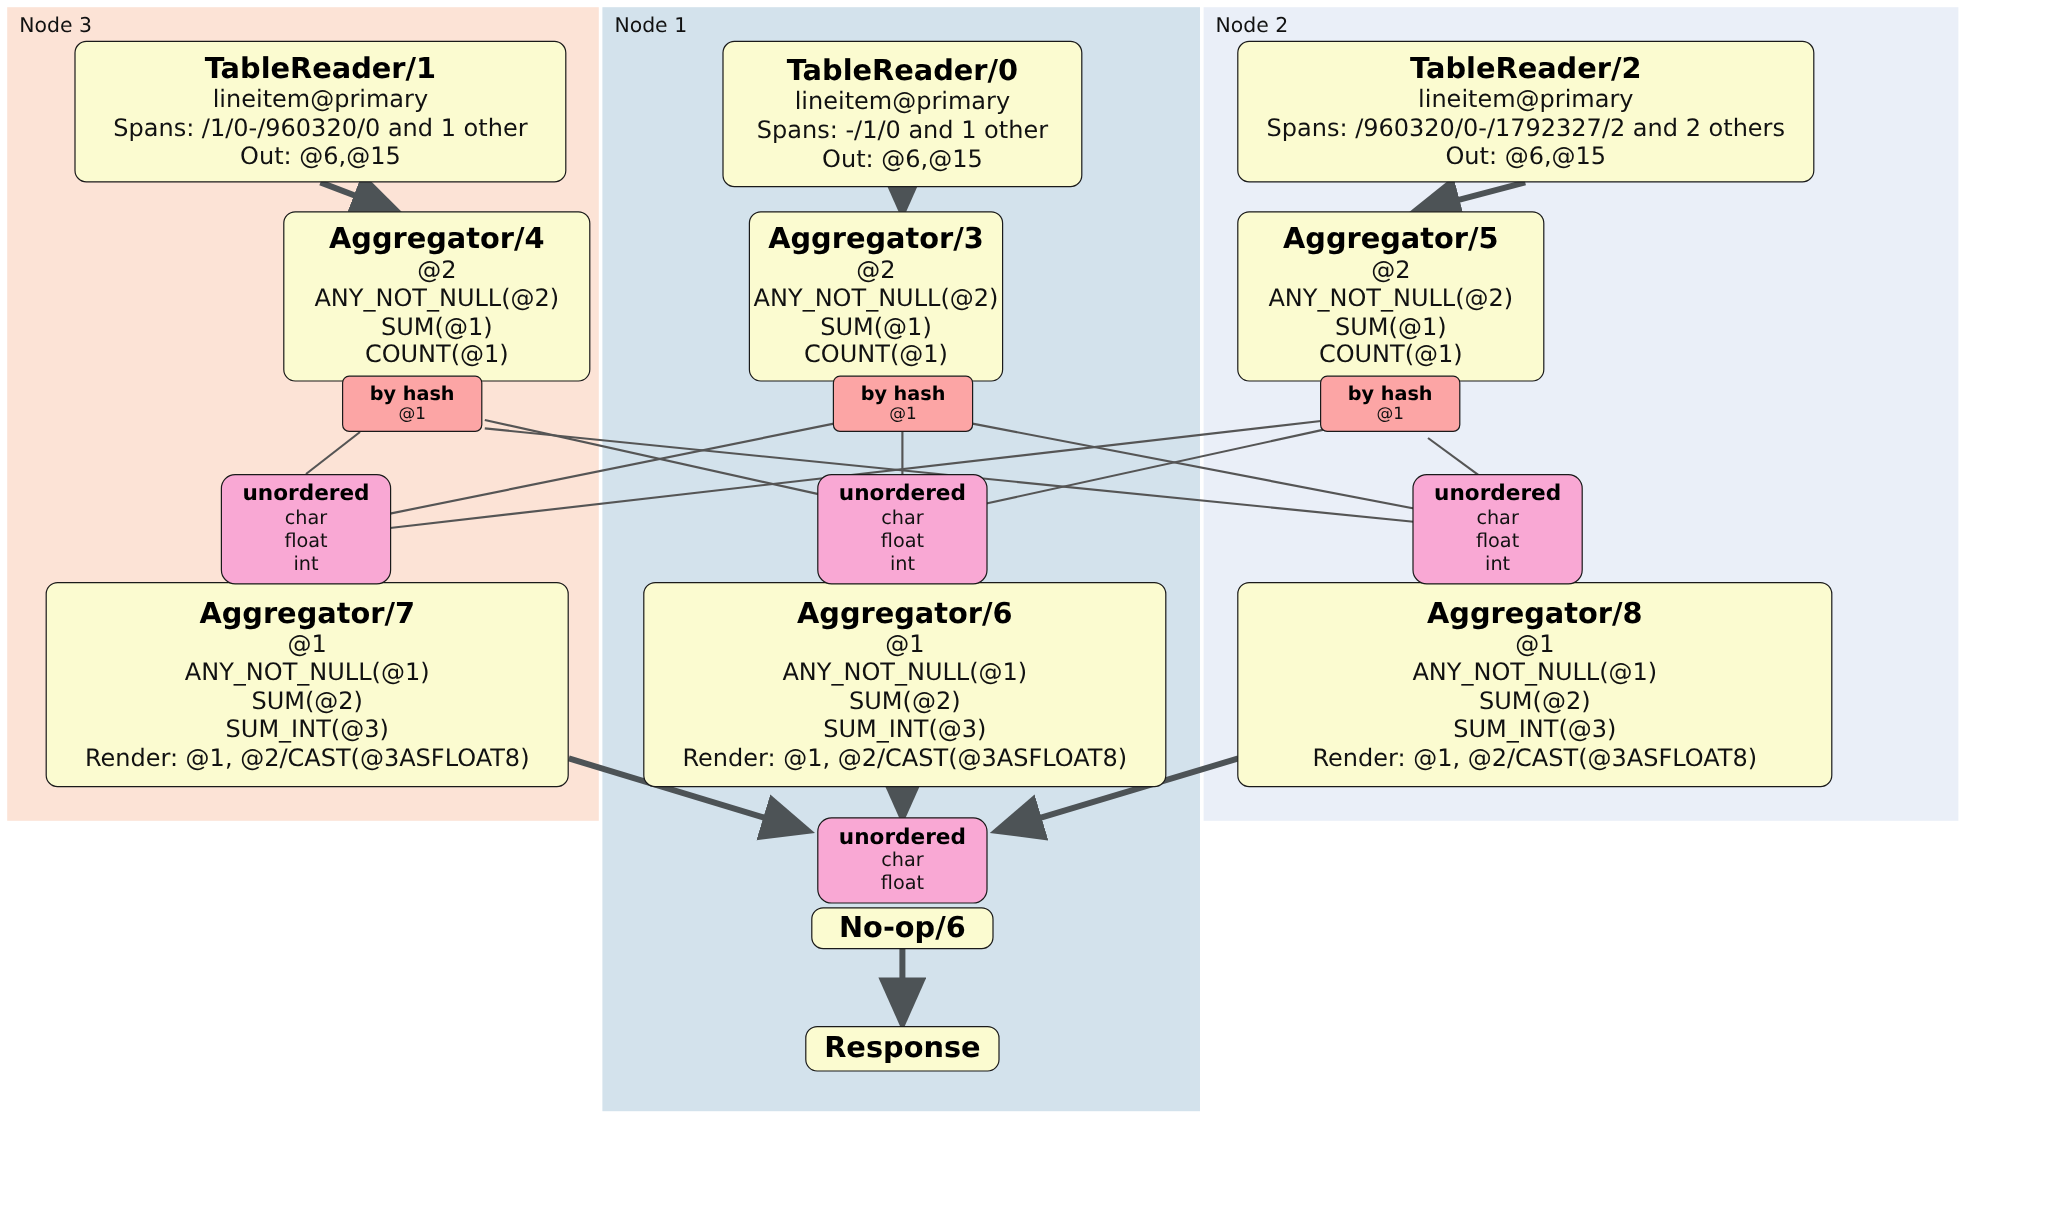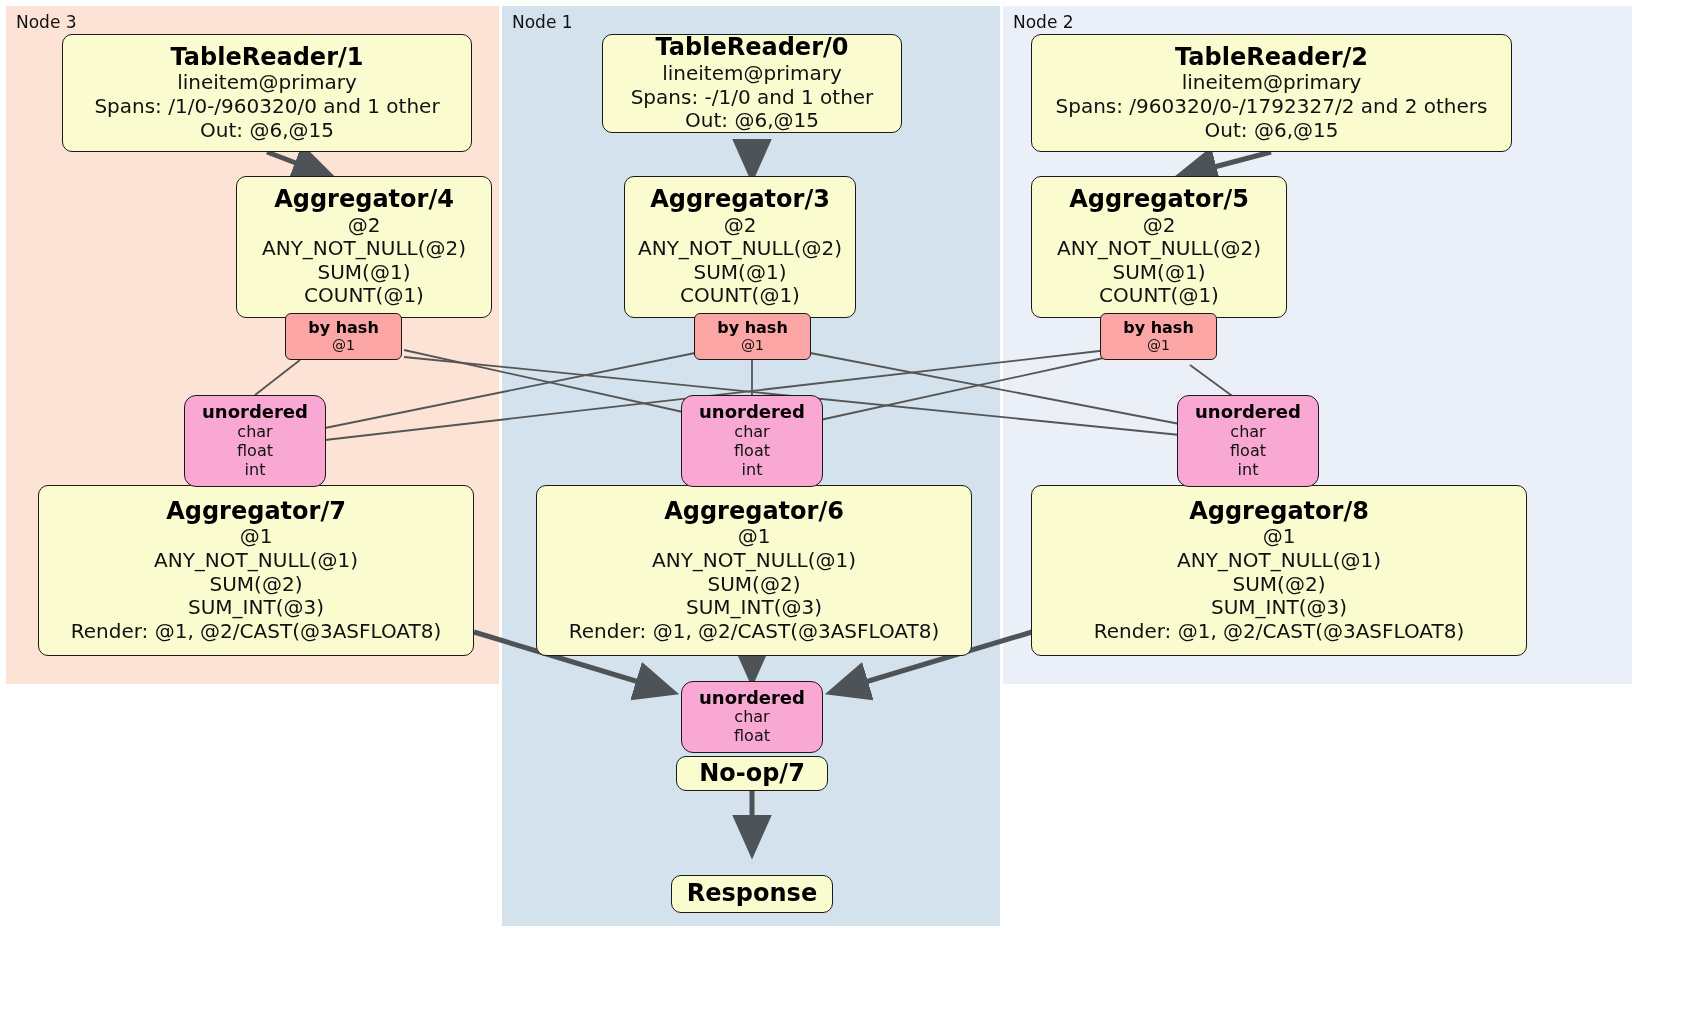--- a/index.html
+++ b/index.html
@@ -81,21 +81,21 @@
     <path d="M752,790 L752,852" stroke="#4d5356" stroke-width="5" fill="none" marker-end="url(#ah)"></path>
   </svg>
 
   <div class="box proc z-proc" style="left:62px;top:34px;width:410px;height:118px;">
     <div class="ttl">TableReader/1</div>
     <div class="ln">lineitem@primary</div>
     <div class="ln">Spans: /1/0-/960320/0 and 1 other</div>
     <div class="ln">Out: @6,@15</div>
   </div>
 
-  <div class="box proc z-proc" style="left:602px;top:34px;width:300px;height:99px;">
+  <div class="box proc z-proc" style="left:602px;top:34px;width:300px;height:122px;">
     <div class="ttl">TableReader/0</div>
     <div class="ln">lineitem@primary</div>
     <div class="ln">Spans: -/1/0 and 1 other</div>
     <div class="ln">Out: @6,@15</div>
   </div>
 
   <div class="box proc z-proc" style="left:1031px;top:34px;width:481px;height:118px;">
     <div class="ttl">TableReader/2</div>
     <div class="ln">lineitem@primary</div>
     <div class="ln">Spans: /960320/0-/1792327/2 and 2 others</div>
@@ -103,21 +103,21 @@
   </div>
 
   <div class="box proc z-proc" style="left:216px;top:176px;width:256px;height:142px;margin-left:20px;">
     <div class="ttl">Aggregator/4</div>
     <div class="ln">@2</div>
     <div class="ln">ANY_NOT_NULL(@2)</div>
     <div class="ln">SUM(@1)</div>
     <div class="ln">COUNT(@1)</div>
   </div>
 
-  <div class="box proc z-proc" style="left:624px;top:176px;width:232px;height:142px;text-align:right;">
+  <div class="box proc z-proc" style="left:624px;top:176px;width:212px;height:142px;text-align:right;">
     <div class="ttl">Aggregator/3</div>
     <div class="ln">@2</div>
     <div class="ln">ANY_NOT_NULL(@2)</div>
     <div class="ln">SUM(@1)</div>
     <div class="ln">COUNT(@1)</div>
   </div>
 
   <div class="box proc z-proc" style="left:1031px;top:176px;width:256px;height:142px;">
     <div class="ttl">Aggregator/5</div>
     <div class="ln">@2</div>
@@ -187,20 +187,20 @@
     <div class="ln">Render: @1, @2/CAST(@3ASFLOAT8)</div>
   </div>
 
   <div class="box sync z-sync" style="left:681px;top:681px;width:142px;height:72px;">
     <div class="ttl">unordered</div>
     <div class="ln">char</div>
     <div class="ln">float</div>
   </div>
 
   <div class="box proc z-proc" style="left:676px;top:756px;width:152px;height:35px;">
-    <div class="ttl">No-op/7</div>
-  </div>
-
-  <div class="box proc z-proc" style="left:671px;top:855px;width:162px;height:38px;margin-top:20px;">
+    <div class="ttl">No-op/6</div>
+  </div>
+
+  <div class="box proc z-proc" style="left:671px;top:855px;width:162px;height:38px;">
     <div class="ttl">Response</div>
   </div>
 
 </div>
 
 </body></html>

